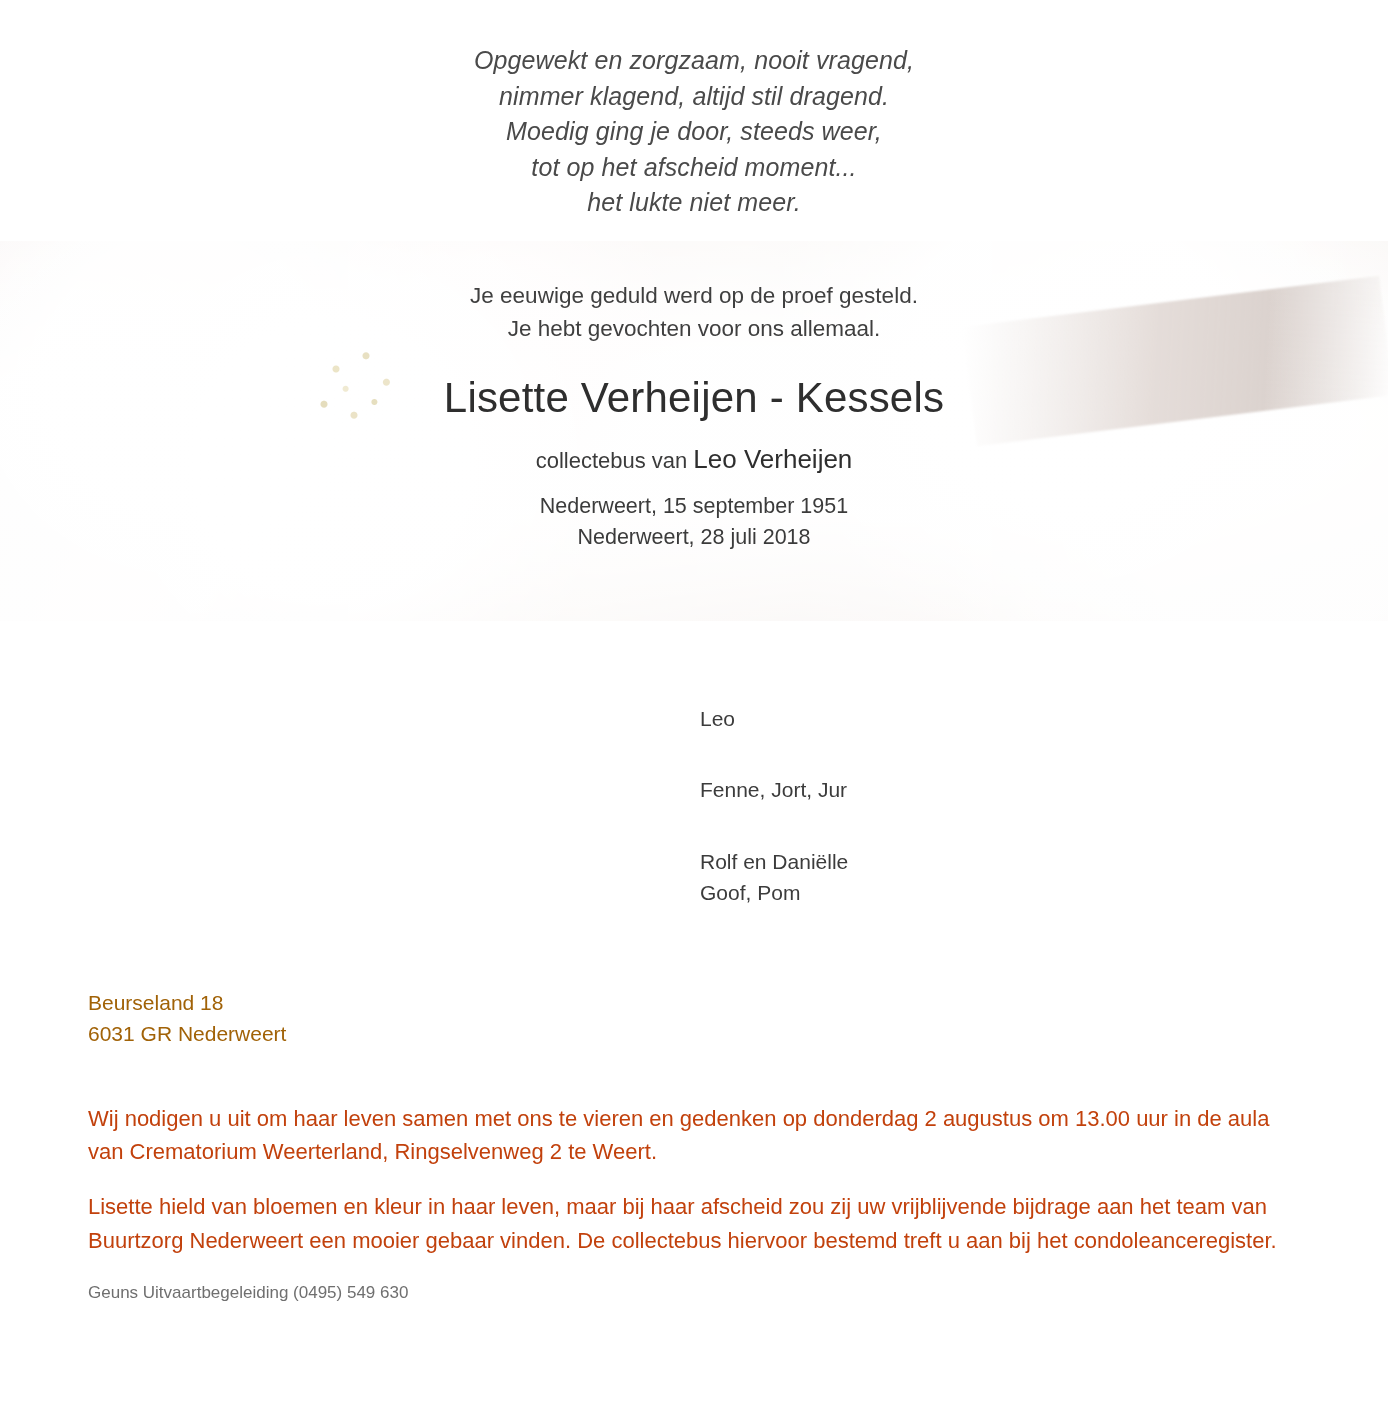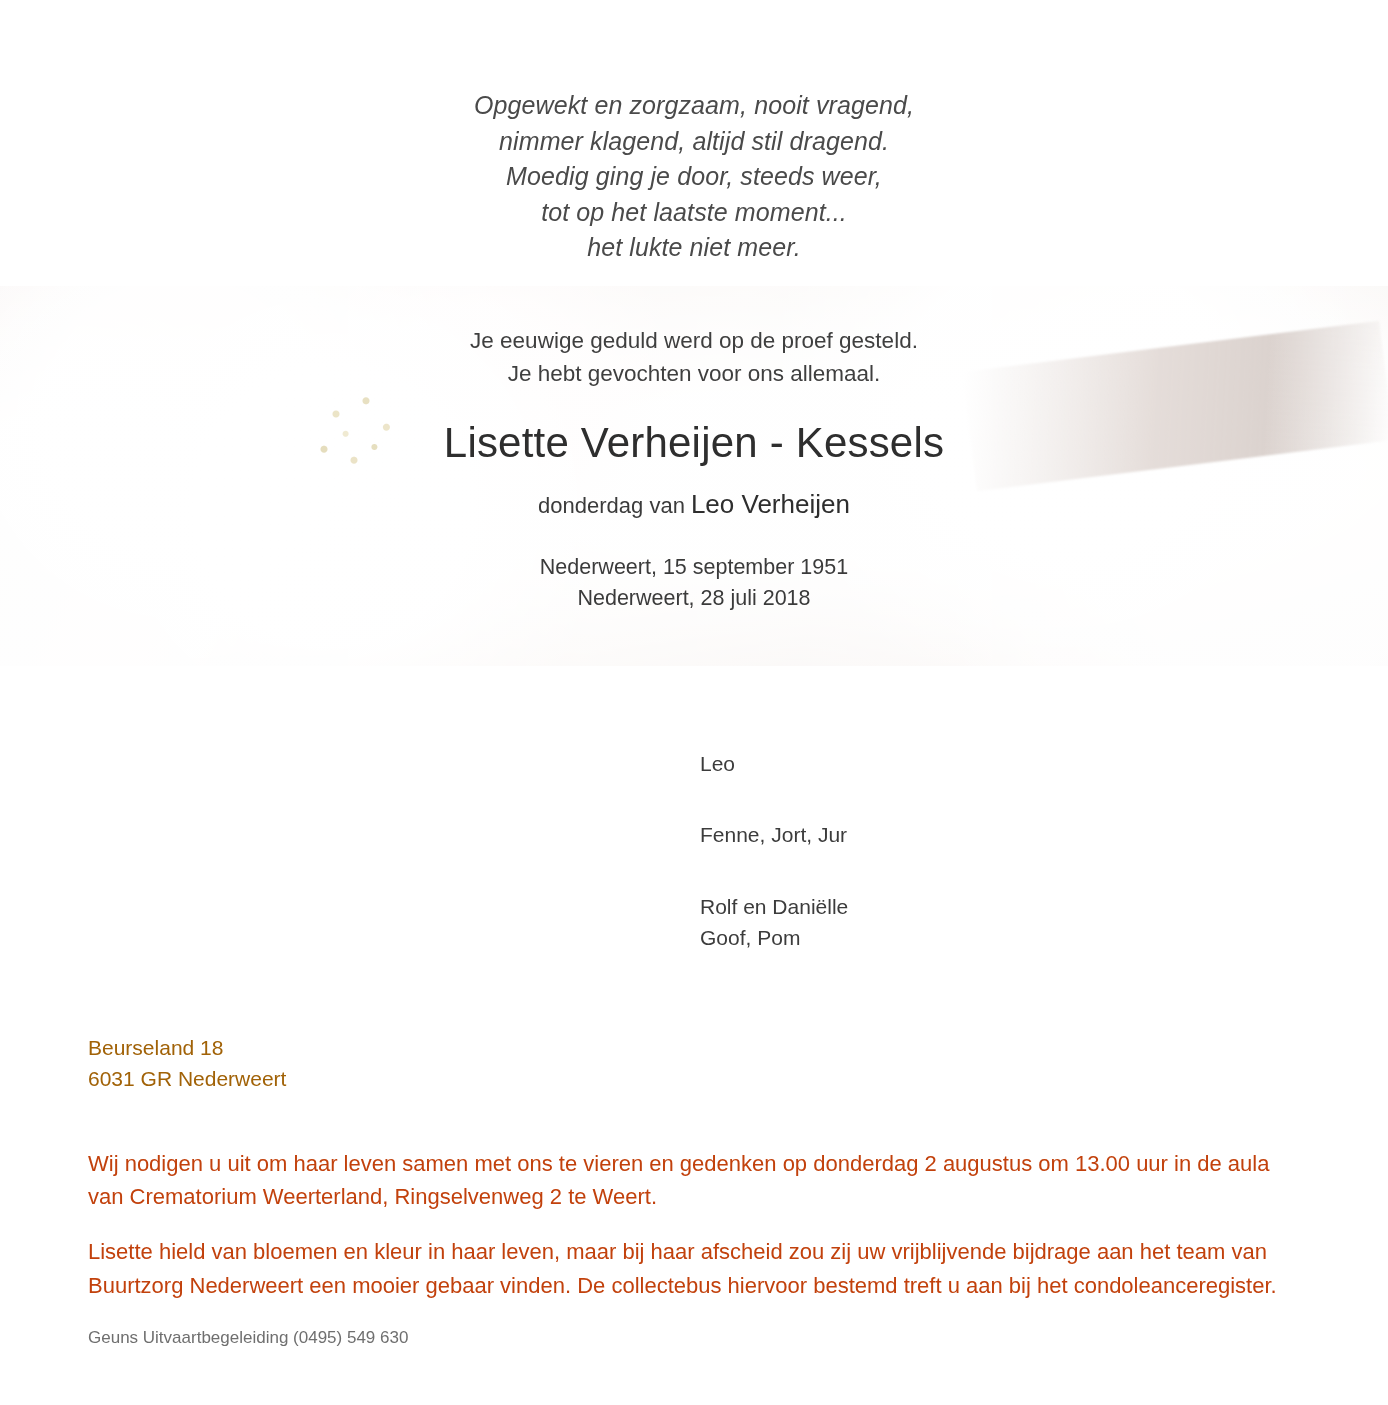--- a/index.html
+++ b/index.html
@@ -12,21 +12,21 @@
     height: 1405px;
     font-family: "Liberation Sans", sans-serif;
     color: #3c3c3c;
     overflow: hidden;
     position: relative;
   }
 
   
   .poem {
     text-align: center;
-    padding-top: 88px;
+    padding-top: 43px;
     padding-bottom: 20px;
     font-style: italic;
     font-size: 25px;
     line-height: 1.42;
     color: #4a4a4a;
     letter-spacing: 0.1px;
   }
   .poem .line { display: block; }
 
   
@@ -99,21 +99,21 @@
     margin-top: 22px;
     font-size: 22px;
     color: #3b3b3b;
   }
   .photo-text .spouse .spouse-name {
     font-size: 26px;
     color: #2e2e2e;
     margin-left: 6px;
   }
   .photo-text .dates {
-    margin-top: 32px;
+    margin-top: 16px;
     font-size: 21.5px;
     line-height: 1.46;
     color: #3b3b3b;
   }
   .photo-text .dates span { display: block; }
 
   
   .family {
     margin-left: 700px;
     padding-top: 42px;
@@ -153,38 +153,38 @@
     color: #6f6f6f;
   }
 </style>
 </head>
 <body>
 
 <div class="poem">
   <span class="line">Opgewekt en zorgzaam, nooit vragend,</span>
   <span class="line">nimmer klagend, altijd stil dragend.</span>
   <span class="line">Moedig ging je door, steeds weer,</span>
-  <span class="line">tot op het laatste moment...</span>
+  <span class="line">tot op het afscheid moment...</span>
   <span class="line">het lukte niet meer.</span>
 </div>
 
 <div class="photo-band">
   <div class="bg"></div>
   <div class="stamen"></div>
   <div class="branch"></div>
   <div class="vignette"></div>
 
   <div class="photo-text">
     <div class="intro">
       <span>Je eeuwige geduld werd op de proef gesteld.</span><br>
       <span>Je hebt gevochten voor ons allemaal.</span>
     </div>
     <div class="name">Lisette Verheijen - Kessels</div>
     <div class="spouse">
-      <span>donderdag van</span><span class="spouse-name">Leo Verheijen</span>
+      <span>collectebus van</span><span class="spouse-name">Leo Verheijen</span>
     </div>
     <div class="dates">
       <span>Nederweert, 15 september 1951</span>
       <span>Nederweert, 28 juli 2018</span>
     </div>
   </div>
 </div>
 
 <div class="family">
   <div class="group">

